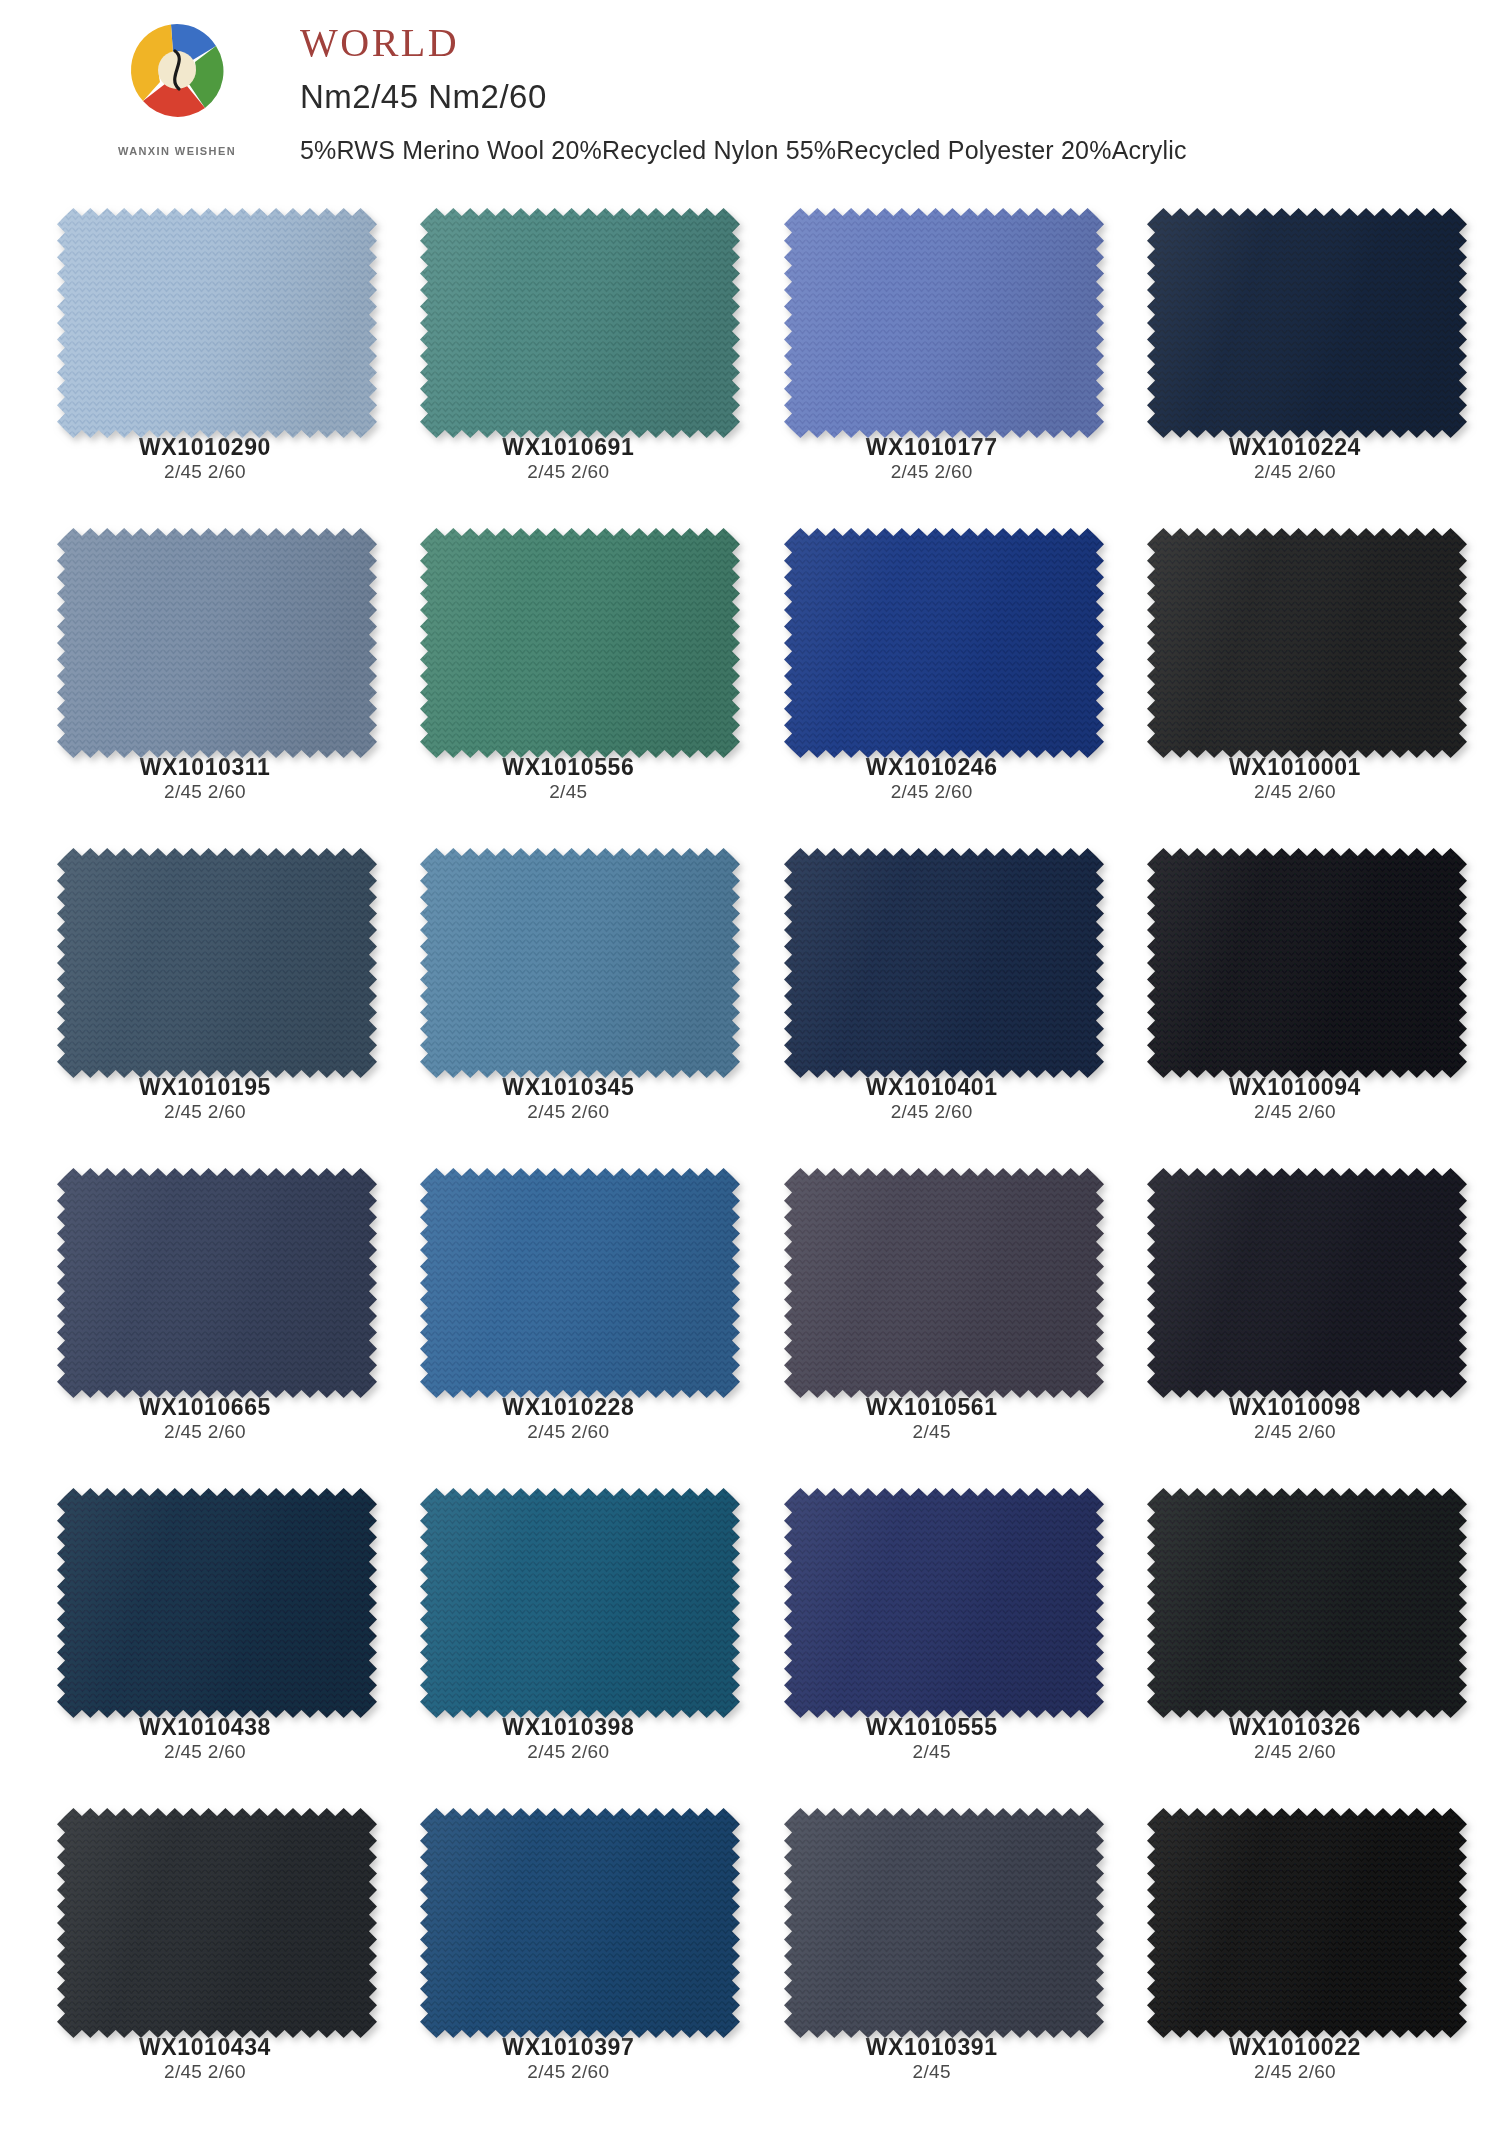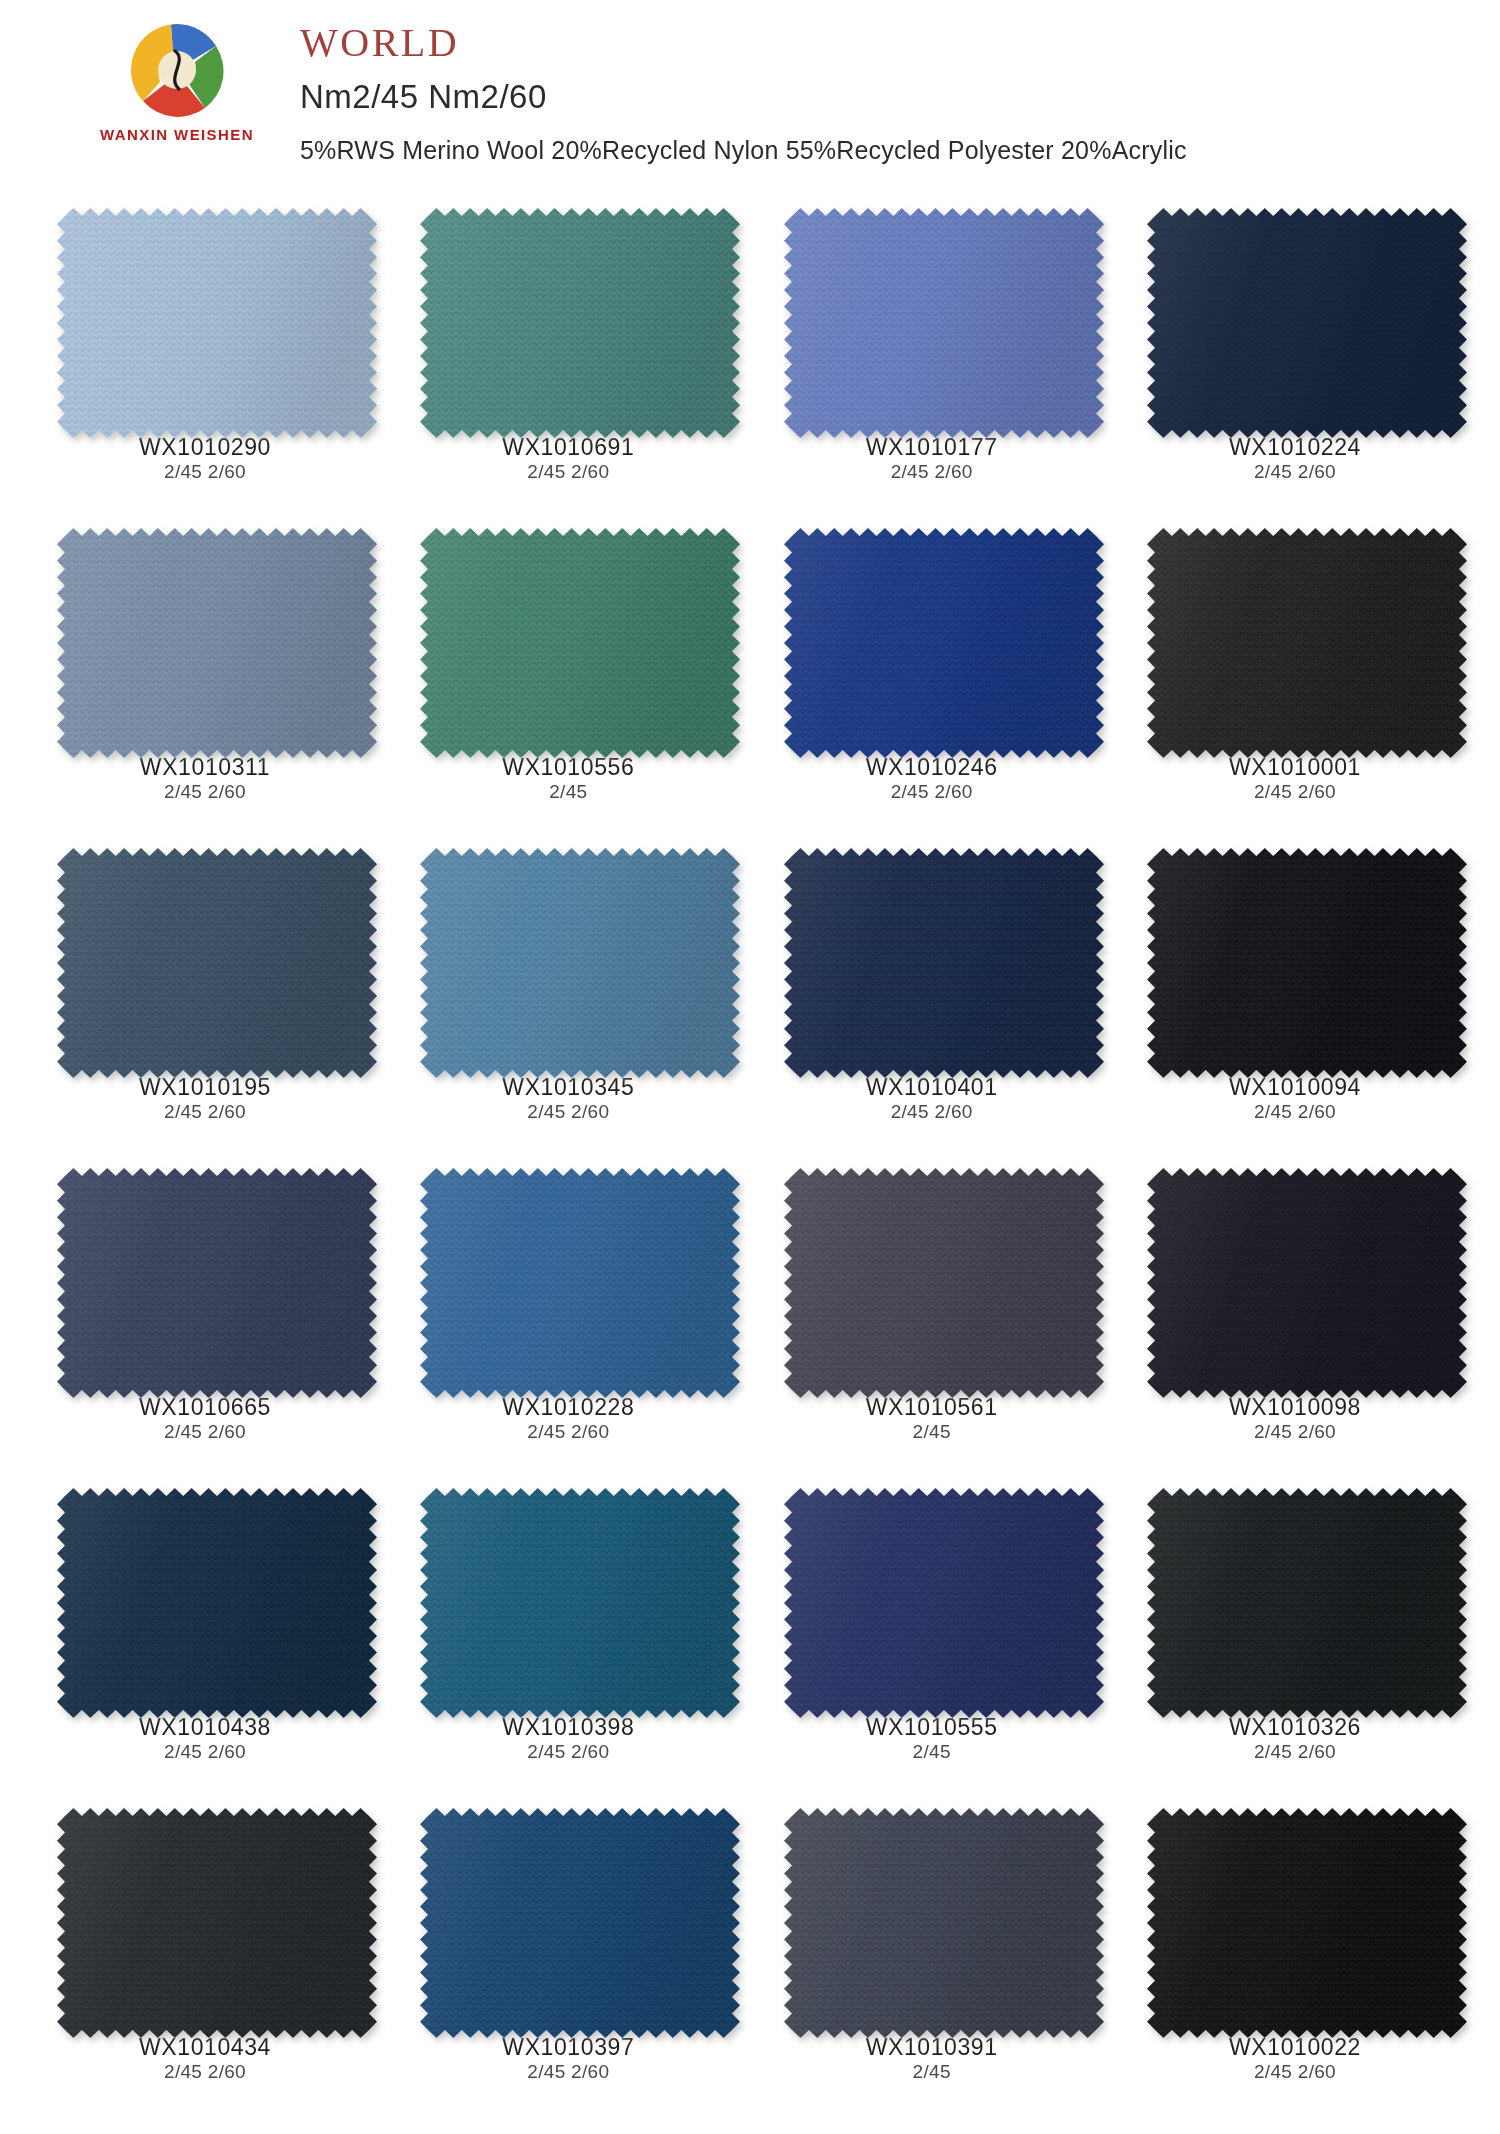--- a/index.html
+++ b/index.html
@@ -34,25 +34,25 @@
 
   .logo-mark {
     width: 112px;
     height: 112px;
     margin: 0 auto;
     position: relative;
   }
   .logo-mark svg { display: block; }
 
   .brand-name {
-    margin-top: 0;
-    font-size: 15px;
+    margin-top: 19px;
+    font-size: 11px;
     letter-spacing: 1.4px;
     font-weight: 700;
-    color: #b91c1c;
+    color: #737373;
     font-family: "Liberation Sans", sans-serif;
   }
 
   .title-block {
     position: absolute;
     left: 300px;
     top: 22px;
     width: 1120px;
     text-align: left;
   }
@@ -110,21 +110,21 @@
     display: block;
     overflow: visible;
   }
 
   .swatch-code {
     font-family: "Liberation Sans", sans-serif;
     font-size: 23px;
     letter-spacing: 0.6px;
     color: #1f1f1f;
     margin-top: 16px;
-    font-weight: 400;
+    font-weight: 700;
   }
   .swatch-count {
     font-family: "Liberation Sans", sans-serif;
     font-size: 19px;
     letter-spacing: 0.3px;
     color: #4a4a4a;
     margin-top: 0;
     font-weight: 300;
   }
 </style>

